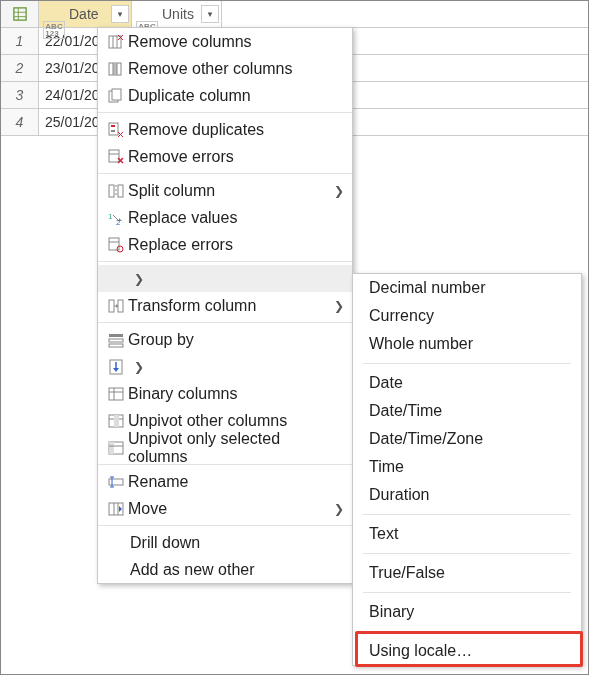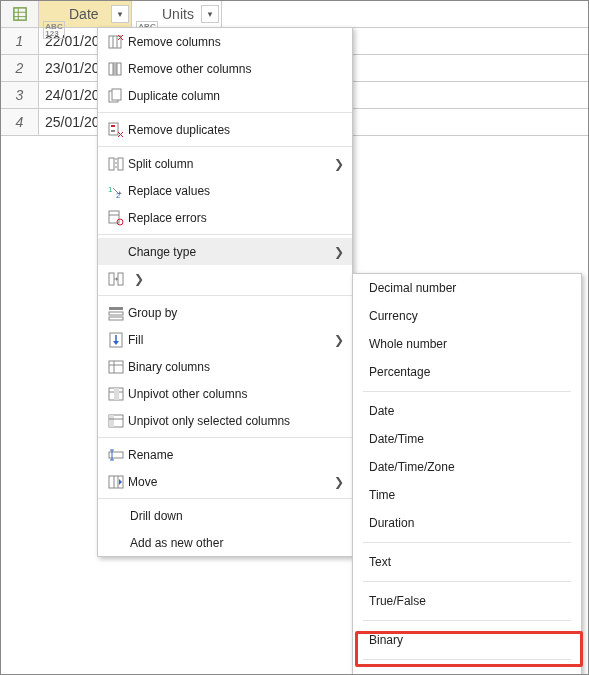--- a/index.html
+++ b/index.html
@@ -20,21 +20,21 @@
     .wunits { width: 90px; }
 
     .menu { position: absolute; background: #fff; border: 1px solid #c8c8c8; box-shadow: 2px 2px 5px rgba(0,0,0,0.25); }
     .menu-main { top: 26px; left: 96px; width: 254px; }
     .menu-sub { top: 272px; left: 351px; width: 228px; }
     .mitem { display: flex; align-items: center; height: 27px; padding: 0 8px 0 6px; cursor: pointer; }
     .mitem.hov { background: #eee; }
     .mitem.noicon { padding-left: 32px; justify-content: center; }
     .micon { width: 24px; display: flex; align-items: center; justify-content: center; flex-shrink: 0; }
     .micon svg { width: 16px; height: 16px; }
-    .mlabel { flex: 1; font-size: 12px; color: #222; }
+    .mlabel { flex: 1; font-size: 16px; color: #222; }
     .marrow { font-size: 12px; color: #555; margin-left: 6px; }
     .msep { height: 1px; background: #e2e2e2; margin: 3px 0; }
     .menu-sub .mitem { padding: 0 16px; height: 28px; }
     .menu-sub .msep { margin: 5px 10px; }
     .hl { position: absolute; border: 3px solid #e63a2f; border-radius: 2px; pointer-events: none; }
   </style>
 </head>
 <body>
 
 <div class="grid">
@@ -116,20 +116,31 @@
         <svg viewBox="0 0 16 16">
           <rect x="1" y="1" width="9" height="12" fill="none" stroke="#888"></rect>
           <rect x="3" y="3" width="4" height="2" fill="#c23"></rect>
           <rect x="3" y="8" width="4" height="2" fill="#888"></rect>
           <line x1="10" y1="10" x2="15" y2="15" stroke="#c23"></line>
           <line x1="15" y1="10" x2="10" y2="15" stroke="#c23"></line>
         </svg>
       </span>
     <span class="mlabel">Remove duplicates</span>
   </div>
+  <div class="mitem">
+    <span class="micon">
+        <svg viewBox="0 0 16 16">
+          <rect x="1" y="1" width="10" height="12" fill="none" stroke="#888"></rect>
+          <line x1="1" y1="5" x2="11" y2="5" stroke="#888"></line>
+          <line x1="10" y1="9" x2="15" y2="14" stroke="#c23" stroke-width="1.5"></line>
+          <line x1="15" y1="9" x2="10" y2="14" stroke="#c23" stroke-width="1.5"></line>
+        </svg>
+      </span>
+    <span class="mlabel">Remove errors</span>
+  </div>
   <div class="msep"></div>
   <div class="mitem">
     <span class="micon">
         <svg viewBox="0 0 16 16">
           <rect x="1" y="2" width="5" height="12" fill="none" stroke="#888"></rect>
           <rect x="10" y="2" width="5" height="12" fill="none" stroke="#888"></rect>
           <line x1="8" y1="2" x2="8" y2="14" stroke="#888" stroke-dasharray="2"></line>
         </svg>
       </span>
     <span class="mlabel">Split column</span>
@@ -152,32 +163,32 @@
           <rect x="1" y="1" width="10" height="12" fill="none" stroke="#888"></rect>
           <line x1="1" y1="5" x2="11" y2="5" stroke="#888"></line>
           <circle cx="12" cy="12" r="3" fill="none" stroke="#c23"></circle>
         </svg>
       </span>
     <span class="mlabel">Replace errors</span>
   </div>
   <div class="msep"></div>
   <div class="mitem hov">
     <span class="micon"></span>
-    <span class="mlabel">Change type</span>
     <span class="marrow">❯</span>
   </div>
   <div class="mitem">
     <span class="micon">
         <svg viewBox="0 0 16 16">
           <rect x="1" y="2" width="5" height="12" fill="none" stroke="#888"></rect>
           <rect x="10" y="2" width="5" height="12" fill="none" stroke="#888"></rect>
           <path d="M6 8 L10 8" stroke="#888"></path>
           <polygon points="10,8 8,6 8,10" fill="#888"></polygon>
         </svg>
       </span>
+    <span class="mlabel">Transform column</span>
     <span class="marrow">❯</span>
   </div>
   <div class="msep"></div>
   <div class="mitem">
     <span class="micon">
         <svg viewBox="0 0 16 16">
           <rect x="1" y="2" width="14" height="3" fill="#888"></rect>
           <rect x="1" y="7" width="14" height="3" fill="none" stroke="#888"></rect>
           <rect x="1" y="12" width="14" height="3" fill="none" stroke="#888"></rect>
         </svg>
@@ -185,21 +196,20 @@
     <span class="mlabel">Group by</span>
   </div>
   <div class="mitem">
     <span class="micon">
         <svg viewBox="0 0 16 16">
           <rect x="2" y="1" width="12" height="14" fill="none" stroke="#888"></rect>
           <line x1="8" y1="3" x2="8" y2="11" stroke="#36c" stroke-width="1.5"></line>
           <polygon points="8,13 5,9 11,9" fill="#36c"></polygon>
         </svg>
       </span>
-    <span class="mlabel">Fill</span>
     <span class="marrow">❯</span>
   </div>
   <div class="mitem">
     <span class="micon">
         <svg viewBox="0 0 16 16">
           <rect x="1" y="2" width="14" height="12" fill="none" stroke="#888"></rect>
           <line x1="1" y1="6" x2="15" y2="6" stroke="#888"></line>
           <line x1="6" y1="2" x2="6" y2="14" stroke="#888"></line>
         </svg>
       </span>
@@ -261,23 +271,20 @@
 <div class="menu menu-sub">
   <div class="mitem">
       <span class="mlabel">Decimal number</span>
     </div>
   <div class="mitem">
       <span class="mlabel">Currency</span>
     </div>
   <div class="mitem">
       <span class="mlabel">Whole number</span>
     </div>
-  <div class="mitem">
-      <span class="mlabel">Percentage</span>
-    </div>
   <div class="msep"></div>
   <div class="mitem">
       <span class="mlabel">Date</span>
     </div>
   <div class="mitem">
       <span class="mlabel">Date/Time</span>
     </div>
   <div class="mitem">
       <span class="mlabel">Date/Time/Zone</span>
     </div>

